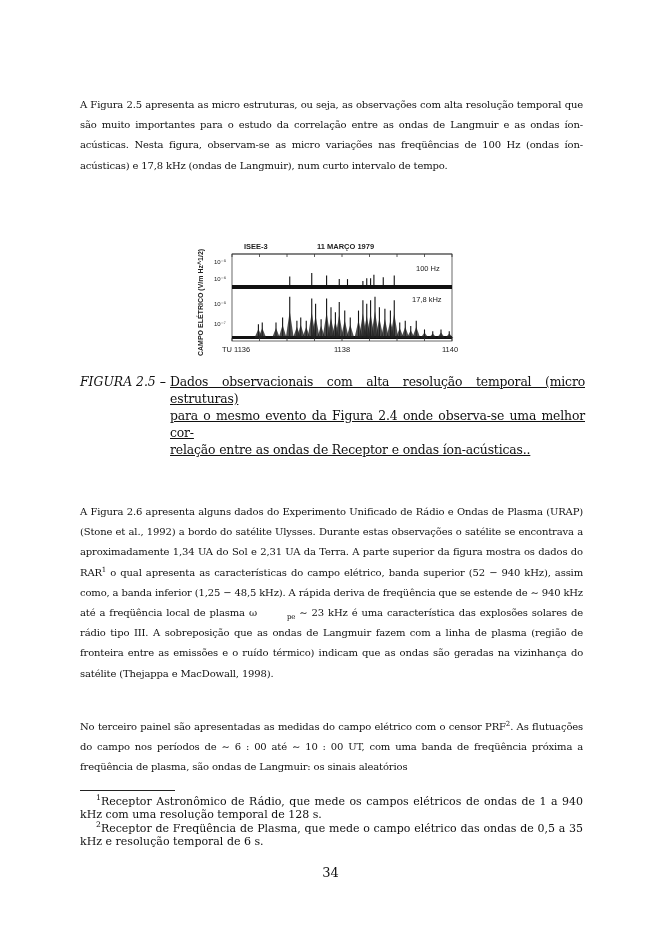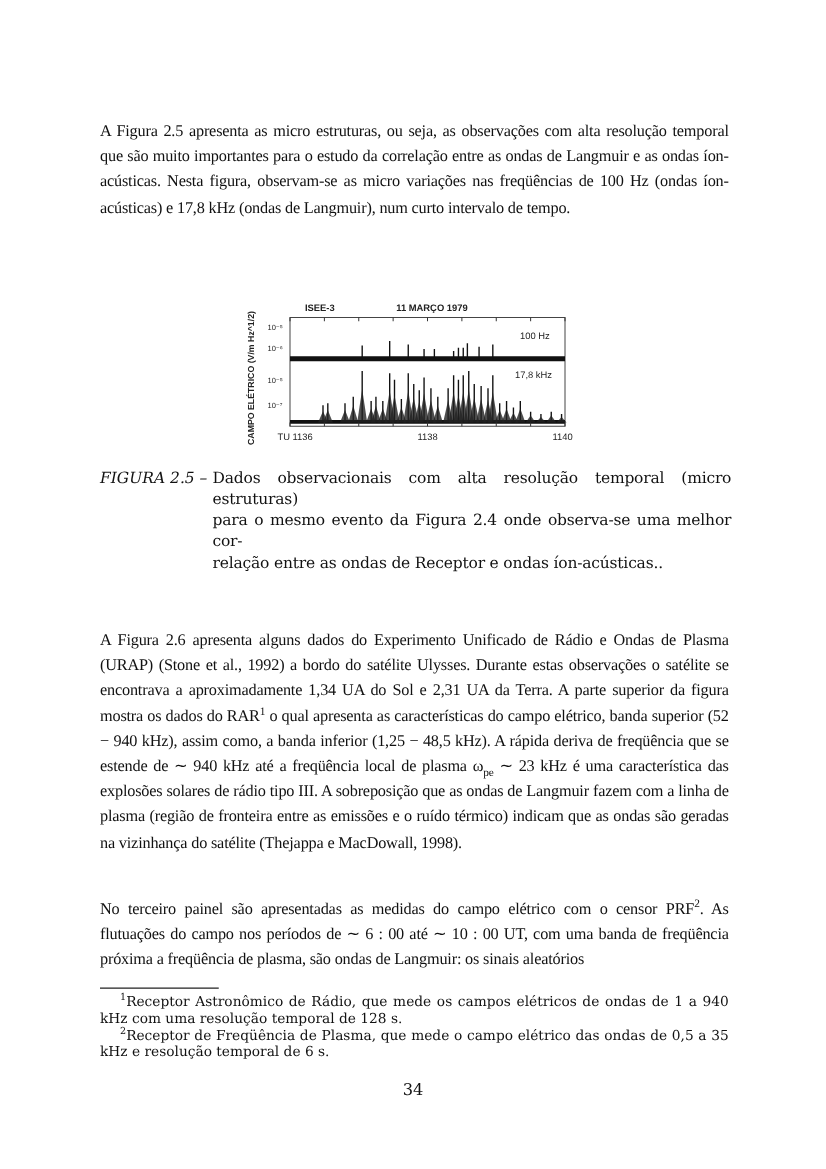--- a/index.html
+++ b/index.html
@@ -1,33 +1,33 @@
 <!DOCTYPE html>
 <html><head>
 <meta charset="utf-8">
 <style>
   html, body { margin: 0; padding: 0; background: #ffffff; }
   body { width: 661px; height: 935px; position: relative; overflow: hidden;
          font-family: "DejaVu Serif", "Liberation Serif", serif; color: #111; }
-  .para { position: absolute; left: 80px; width: 503px; font-size: 13px; line-height: 20.2px;
-          text-align: justify; letter-spacing: -0.15px; font-family: Liberation Serif, serif; }
+  .para { position: absolute; left: 80px; width: 503px; font-size: 10px; line-height: 20.2px;
+          text-align: justify; letter-spacing: -0.15px; }
   .para p { margin: 0; }
   #p1 { top: 95px; }
   #p2 { top: 502px; }
   #p3 { top: 717px; }
   .figure { position: absolute; left: 184px; top: 228px; width: 290px; height: 135px; }
   .caption { position: absolute; left: 80px; top: 373px; width: 505px; font-size: 12.4px; line-height: 17px; }
   .caption .label { position: absolute; left: 0; top: 0; white-space: nowrap; font-style: italic; }
   .caption .body { position: absolute; left: 90px; top: 0; width: 415px; text-align: justify; letter-spacing: -0.15px; }
-  .caption .line { display: block; }
+  .caption .line { display: block; text-decoration: underline; }
   .fnrule { position: absolute; left: 80px; top: 790px; width: 95px; border-top: 1px solid #222; }
   .footnotes { position: absolute; left: 80px; top: 795px; width: 503px; font-size: 11px; line-height: 13.3px; text-align: justify; }
   .footnotes p { margin: 0; text-indent: 16px; }
   sup { font-size: 70%; line-height: 0; vertical-align: super; }
-  sub { font-size: 70%; line-height: 0; }
+  sub { font-size: 70%; line-height: 0; margin-left: 30px; }
   .pagenum { position: absolute; left: 0; width: 661px; top: 865px; text-align: center; font-size: 13px; }
   .fig-text { font-family: "Liberation Sans", "DejaVu Sans", sans-serif; fill: #222; }
 </style>
 </head>
 <body>
 
 <div class="para" id="p1">
   <p>A Figura 2.5 apresenta as micro estruturas, ou seja, as observações com alta resolução temporal que são muito importantes para o estudo da correlação entre as ondas de Langmuir e as ondas íon-acústicas. Nesta figura, observam-se as micro variações nas freqüências de 100 Hz (ondas íon-acústicas) e 17,8 kHz (ondas de Langmuir), num curto intervalo de tempo.</p>
 </div>
 

